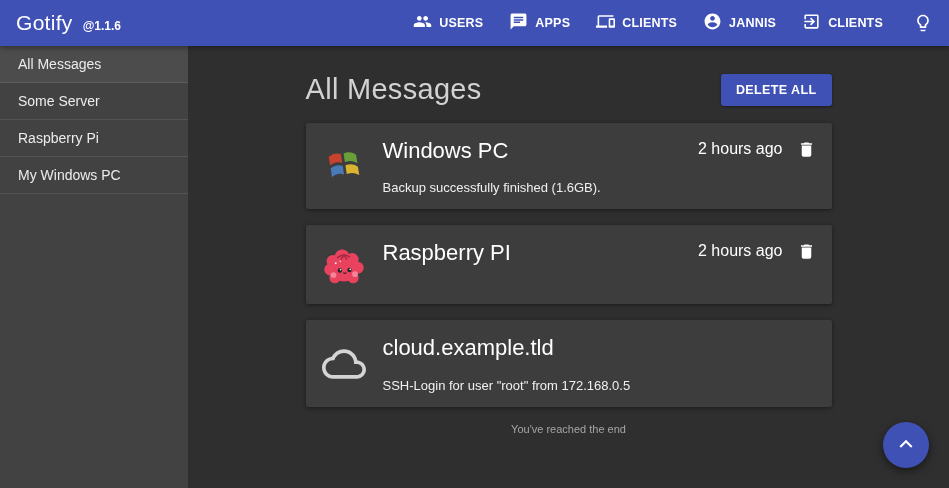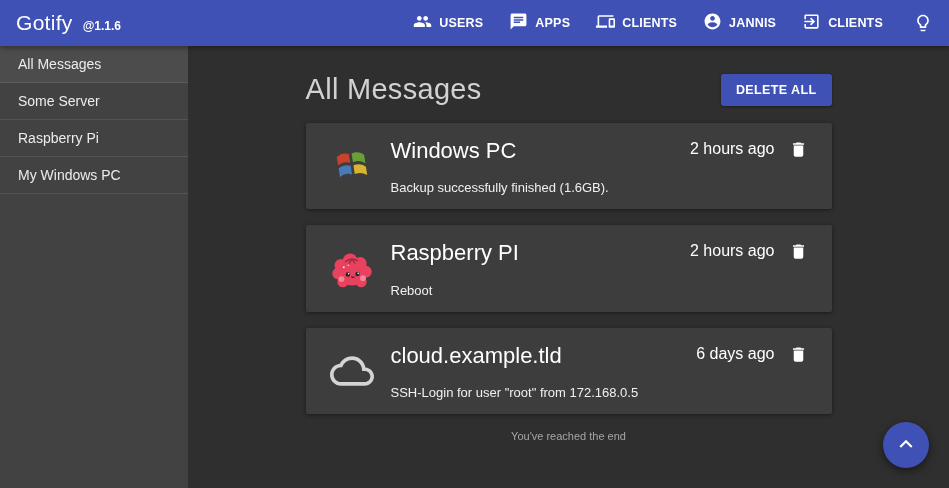--- a/index.html
+++ b/index.html
@@ -37,21 +37,21 @@
   .content{width:526px;margin:0 auto;padding-top:27px}
   .head-row{display:flex;align-items:center;justify-content:space-between;margin-bottom:17px}
   .page-title{margin:0;font-size:29px;font-weight:400;color:#d2d2d2;letter-spacing:.3px}
   .delete-all{
     background:#3f51b5;color:#fff;border:0;border-radius:3px;padding:9px 15px;
     font-family:"Liberation Sans",sans-serif;font-weight:700;font-size:12.5px;
     letter-spacing:.4px;cursor:pointer;box-shadow:0 1px 3px rgba(0,0,0,.4);
   }
   .card{
     background:#3d3d3d;border-radius:2px;box-shadow:0 1px 4px rgba(0,0,0,.45);
-    padding:14px 24px;display:flex;margin-bottom:16px;min-height:79px;box-sizing:border-box;
+    padding:14px 16px;display:flex;margin-bottom:16px;min-height:79px;box-sizing:border-box;
   }
   .msg-icon{width:44px;height:44px;flex:0 0 44px;margin-right:17px;align-self:center;line-height:0}
   .msg-icon svg{width:100%;height:100%}
   .msg-text{flex:1;min-width:0;padding-top:1px}
   .msg-title{font-size:22px;color:#fff;line-height:1.2}
   .msg-body{font-size:13px;color:#f0f0f0;margin-top:16px}
   .msg-meta{display:flex;align-items:flex-start;gap:14px;padding-top:3px}
   .msg-time{font-size:16px;color:#fff;white-space:nowrap}
   .trash-btn{background:none;border:0;padding:0;cursor:pointer;line-height:0}
   .trash-btn svg{width:19px;height:19px;fill:#fff}
@@ -196,21 +196,20 @@
           <circle cx="30" cy="29.5" r="2.4" fill="#262626"></circle>
           <circle cx="20.3" cy="29.2" r="0.9" fill="#ffffff"></circle>
           <circle cx="30.8" cy="28.7" r="0.9" fill="#ffffff"></circle>
           <circle cx="12.5" cy="35" r="3.2" fill="#f78fa5" opacity="0.85"></circle>
           <circle cx="36" cy="34" r="3.2" fill="#f78fa5" opacity="0.85"></circle>
           <path d="M23.7 32.6 q1.2 1.2 2.6 0" stroke="#262626" stroke-width="1.3" fill="none" stroke-linecap="round"></path>
         </svg>
       </div>
       <div class="msg-text">
         <div class="msg-title">Raspberry PI</div>
-        <div class="msg-body">Reboot</div>
       </div>
       <div class="msg-meta">
         <span class="msg-time">2 hours ago</span>
         <button class="trash-btn">
           <span>
             <svg viewBox="0 0 24 24">
                 <path d="M6 19c0 1.1.9 2 2 2h8c1.1 0 2-.9 2-2V7H6v12zM19 4h-3.5l-1-1h-5l-1 1H5v2h14V4z"></path>
               </svg>
           </span>
         </button>
@@ -220,30 +219,20 @@
     <article class="card">
       <div class="msg-icon">
         <svg viewBox="0 0 24 24">
           <path fill="#d4d4d4" d="M19.35 10.04C18.67 6.59 15.64 4 12 4 9.11 4 6.6 5.64 5.35 8.04 2.34 8.36 0 10.91 0 14c0 3.31 2.69 6 6 6h13c2.76 0 5-2.24 5-5 0-2.64-2.05-4.78-4.65-4.96zM19 18H6c-2.21 0-4-1.79-4-4s1.79-4 4-4h.71C7.37 7.69 9.48 6 12 6c3.04 0 5.5 2.46 5.5 5.5v.5H19c1.66 0 3 1.34 3 3s-1.34 3-3 3z"></path>
         </svg>
       </div>
       <div class="msg-text">
         <div class="msg-title">cloud.example.tld</div>
         <div class="msg-body">SSH-Login for user "root" from 172.168.0.5</div>
       </div>
-      <div class="msg-meta">
-        <span class="msg-time">6 days ago</span>
-        <button class="trash-btn">
-          <span>
-            <svg viewBox="0 0 24 24">
-                <path d="M6 19c0 1.1.9 2 2 2h8c1.1 0 2-.9 2-2V7H6v12zM19 4h-3.5l-1-1h-5l-1 1H5v2h14V4z"></path>
-              </svg>
-          </span>
-        </button>
-      </div>
     </article>
 
     <div class="end-text">You've reached the end</div>
   </div>
 
   <button class="fab">
     <span>
       <svg viewBox="0 0 24 24">
           <path d="M7.41 15.41L12 10.83l4.59 4.58L18 14l-6-6-6 6z"></path>
         </svg>

